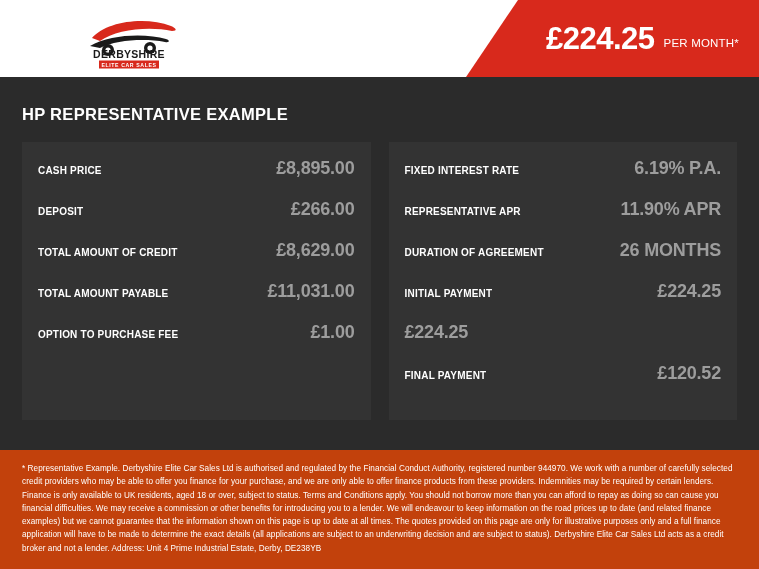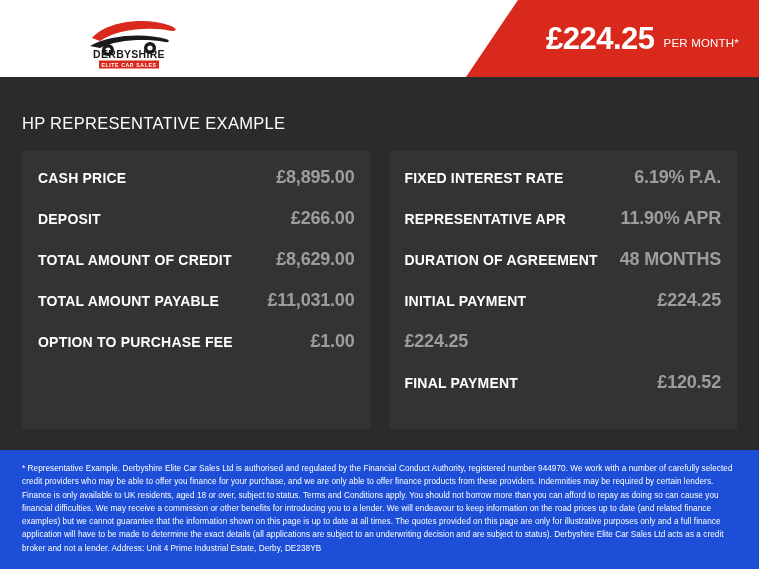--- a/index.html
+++ b/index.html
@@ -68,23 +68,23 @@
     margin-left: 9px;
     letter-spacing: 0.2px;
     position: relative;
     top: 4px;
   }
 
   
   .title {
     color: #ffffff;
     font-size: 16.5px;
-    font-weight: normal;
+    font-weight: bold;
     letter-spacing: 0.3px;
-    padding: 37px 0 0 22px;
+    padding: 28px 0 0 22px;
   }
 
   
   .tables {
     display: flex;
     gap: 18px;
     padding: 18px 22px 0 22px;
     box-sizing: border-box;
   }
   .panel {
@@ -94,40 +94,40 @@
     box-sizing: border-box;
   }
   .row {
     display: flex;
     align-items: baseline;
     justify-content: space-between;
     height: 41px;
   }
   .row-label {
     color: #ffffff;
-    font-size: 14px;
+    font-size: 10px;
     font-weight: bold;
     letter-spacing: 0.2px;
   }
   .row-value {
     color: #9d9d9d;
     font-size: 18px;
     font-weight: bold;
     letter-spacing: -0.2px;
   }
 
   
   .footer {
     position: absolute;
     left: 0;
     right: 0;
     bottom: 0;
     padding: 12px 22px 14px 22px;
     box-sizing: border-box;
-    background: #1d4ed8;
+    background: #c2410c;
   }
   .footer-text {
     color: #ffffff;
     font-size: 8.2px;
     line-height: 1.62;
     letter-spacing: 0.05px;
   }
 </style>
 </head>
 <body>
@@ -184,21 +184,21 @@
     <div class="row">
       <span class="row-label">FIXED INTEREST RATE</span>
       <span class="row-value">6.19% P.A.</span>
     </div>
     <div class="row">
       <span class="row-label">REPRESENTATIVE APR</span>
       <span class="row-value">11.90% APR</span>
     </div>
     <div class="row">
       <span class="row-label">DURATION OF AGREEMENT</span>
-      <span class="row-value">48 MONTHS</span>
+      <span class="row-value">26 MONTHS</span>
     </div>
     <div class="row">
       <span class="row-label">INITIAL PAYMENT</span>
       <span class="row-value">£224.25</span>
     </div>
     <div class="row">
       <span class="row-value">£224.25</span>
     </div>
     <div class="row">
       <span class="row-label">FINAL PAYMENT</span>

